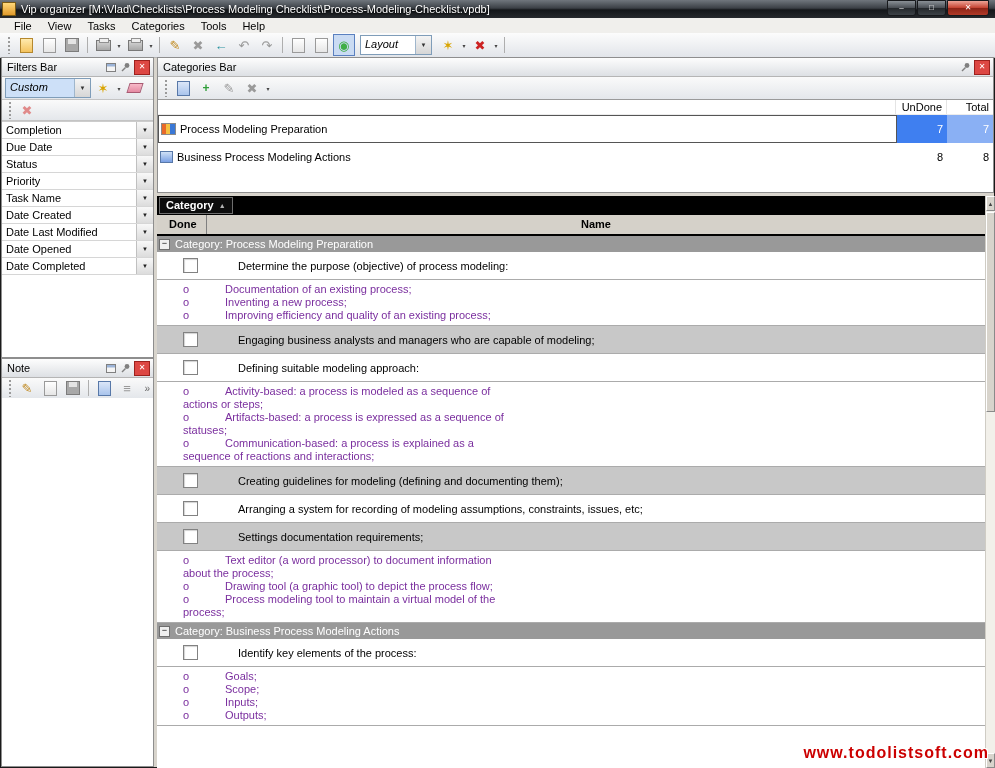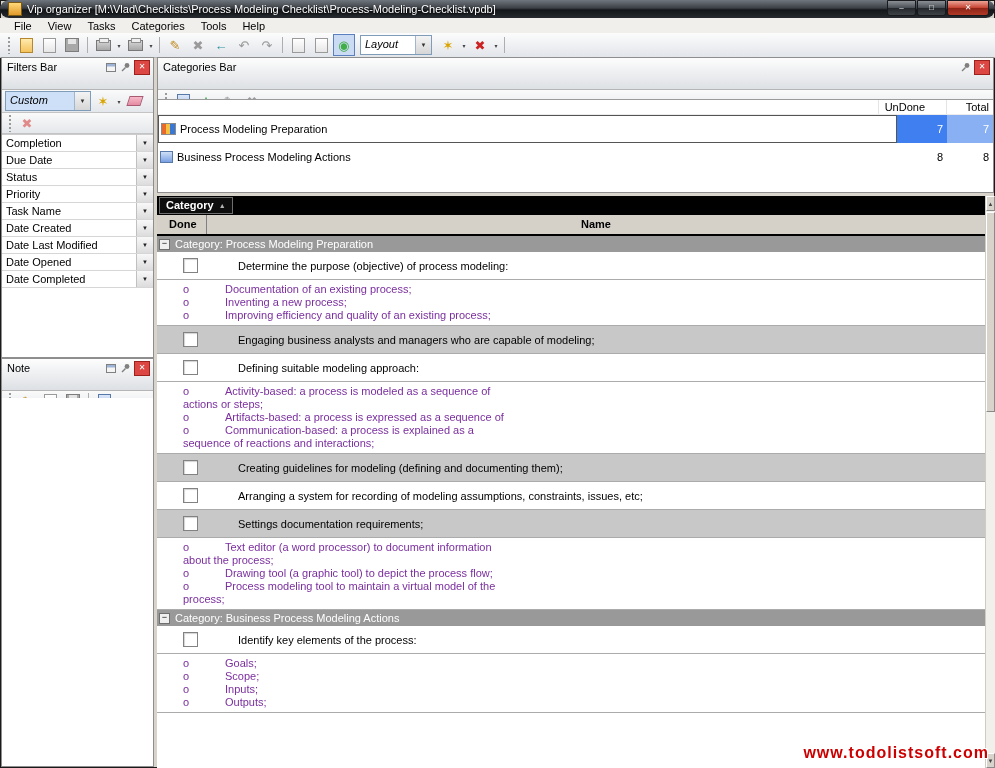--- a/index.html
+++ b/index.html
@@ -2,21 +2,21 @@
 <html><head>
 <meta charset="utf-8">
 <style>
   html,body{margin:0;padding:0;}
   #window{position:relative;width:995px;height:768px;background:#d8d4cc;overflow:hidden;
           font-family:"Liberation Sans",sans-serif;font-size:11px;color:#000;
           box-shadow:inset 0 0 0 1px #1a1a1a;}
   
   .titlebar{position:absolute;left:0;top:0;right:0;height:18px;
     background:linear-gradient(#70767d,#3b4046 45%,#14171a 55%,#26292d);
-    display:flex;align-items:center;padding-left:8px;border-radius:9px;}
+    display:flex;align-items:center;padding-left:2px;}
   .app-icon{width:12px;height:12px;background:linear-gradient(#ffd879,#e09a2c);border:1px solid #7a5a14;margin-right:5px;}
   .title-text{color:#fff;font-size:11px;text-shadow:0 1px 2px #000;white-space:nowrap;overflow:hidden;flex:1;}
   .win-btns{display:flex;margin-left:auto;margin-right:6px;align-self:flex-start;}
   .win-btn{width:27px;height:14px;border-radius:0 0 3px 3px;border:1px solid #17191c;color:#fff;
     background:linear-gradient(#8a9096,#4a4f55 48%,#24282c 52%,#3d4247);
     display:flex;align-items:center;justify-content:center;font-size:8px;line-height:1;margin-left:1px;}
   .win-btn.close{width:40px;background:linear-gradient(#eda396,#c54433 48%,#8e2417 52%,#b03a28);}
   
   .menubar{position:absolute;left:0;top:18px;right:0;height:15px;background:#f0efec;
     border-bottom:1px solid #dcdcdc;display:flex;align-items:center;padding-left:6px;}
@@ -42,21 +42,21 @@
   .cssfloppy::after{content:"";position:absolute;left:2px;top:0;width:8px;height:5px;background:#d8e2f0;}
   .cssfloppy.gray{background:#a8a8a8;border-color:#7c7c7c;}
   .cssfloppy.gray::after{background:#e4e4e4;}
   .cssprinter{width:13px;height:9px;background:linear-gradient(#d6d6d6,#a8a8a8);border:1px solid #787878;position:relative;}
   .cssprinter::before{content:"";position:absolute;left:2px;top:-3px;width:8px;height:3px;background:#efefef;border:1px solid #909090;}
   .csseraser{width:12px;height:8px;background:linear-gradient(#f7b9c8,#e58aa2);border:1px solid #a85a72;transform:skewX(-18deg);}
   .cssplus{color:#2f9e38;font-weight:bold;font-size:12px;line-height:1;}
   
   .panel{position:absolute;background:#fff;border:1px solid #8e8e8e;box-sizing:border-box;}
   .panel-header{height:18px;background:linear-gradient(#fdfdfd,#dde0e4);border-bottom:1px solid #b5b5b5;
-    display:flex;align-items:center;padding:0 3px 13px 5px;}
+    display:flex;align-items:center;padding:0 3px 0 5px;}
   .panel-title{flex:1;}
   .hdr-ic{width:14px;height:13px;display:flex;align-items:center;justify-content:center;margin-left:1px;}
   .hdr-close{background:#dd4743;border:1px solid #9c211d;color:#fff;font-size:8px;line-height:1;}
   .panel-toolbar{height:22px;background:linear-gradient(#fafafa,#e4e7eb);border-bottom:1px solid #c4c4c4;
     display:flex;align-items:center;padding:0 3px;gap:1px;}
   .panel-toolbar.small{height:20px;}
   
   #filters-panel{left:1px;top:57px;width:153px;height:301px;}
   .combo{height:18px;background:#fff;border:1px solid #7f9db9;display:flex;align-items:stretch;font-style:italic;}
   .combo.focus .combo-val{background:#cde0f8;}
@@ -67,21 +67,21 @@
   .filter-row{height:16px;display:flex;align-items:stretch;border-bottom:1px solid #d6d6d6;background:#fff;}
   .fr-label{flex:1;padding:2px 0 0 4px;white-space:nowrap;overflow:hidden;}
   .fr-btn{width:16px;background:linear-gradient(#f8f8f8,#dcdcdc);border-left:1px solid #c0c0c0;
     display:flex;align-items:center;justify-content:center;font-size:6px;color:#222;}
   
   #note-panel{left:1px;top:358px;width:153px;height:409px;}
   .np-right{margin-left:auto;color:#666;font-size:10px;}
   
   #categories-panel{left:157px;top:57px;width:837px;height:136px;}
   .cb-list{position:absolute;top:41px;left:0;right:0;bottom:0;background:#fff;border-top:1px solid #9a9a9a;}
-  .cl-h{display:flex;height:14px;align-items:center;border-bottom:1px solid #ececec;gap:17px;}
+  .cl-h{display:flex;height:14px;align-items:center;border-bottom:1px solid #ececec;}
   .cl-spacer{flex:1;}
   .cl-col{width:46px;text-align:right;padding-right:4px;border-left:1px solid #e4e4e4;height:100%;
     display:flex;align-items:center;justify-content:flex-end;}
   .cl-col.total{width:42px;}
   .cat-row{display:flex;height:28px;align-items:stretch;}
   .cat-name{flex:1;display:flex;align-items:center;padding-left:2px;gap:4px;white-space:nowrap;overflow:hidden;}
   .cat-row.sel .cat-name{border:1px solid #555;background:#fff;}
   .cat-num{width:46px;text-align:right;padding-right:4px;display:flex;align-items:center;justify-content:flex-end;}
   .cat-num.total{width:42px;}
   .cat-row.sel .cat-num.undone{background:#3f7ff0;color:#fff;}
@@ -418,20 +418,21 @@
         <span class="t-label">Engaging business analysts and managers who are capable of modeling;</span>
       </div>
       <div class="g-row task white">
         <span class="cb"></span>
         <span class="t-label">Defining suitable modeling approach:</span>
       </div>
       <div class="g-row notes">
         <div class="n-line"><span class="n-bullet">o</span><span class="n-text">Activity-based: a process is modeled as a sequence of</span></div>
         <div class="n-line"><span class="n-text">actions or steps;</span></div>
         <div class="n-line"><span class="n-bullet">o</span><span class="n-text">Artifacts-based: a process is expressed as a sequence of</span></div>
+        <div class="n-line"><span class="n-text">statuses;</span></div>
         <div class="n-line"><span class="n-bullet">o</span><span class="n-text">Communication-based: a process is explained as a</span></div>
         <div class="n-line"><span class="n-text">sequence of reactions and interactions;</span></div>
       </div>
       <div class="g-row task gray">
         <span class="cb"></span>
         <span class="t-label">Creating guidelines for modeling (defining and documenting them);</span>
       </div>
       <div class="g-row task white">
         <span class="cb"></span>
         <span class="t-label">Arranging a system for recording of modeling assumptions, constraints, issues, etc;</span>

